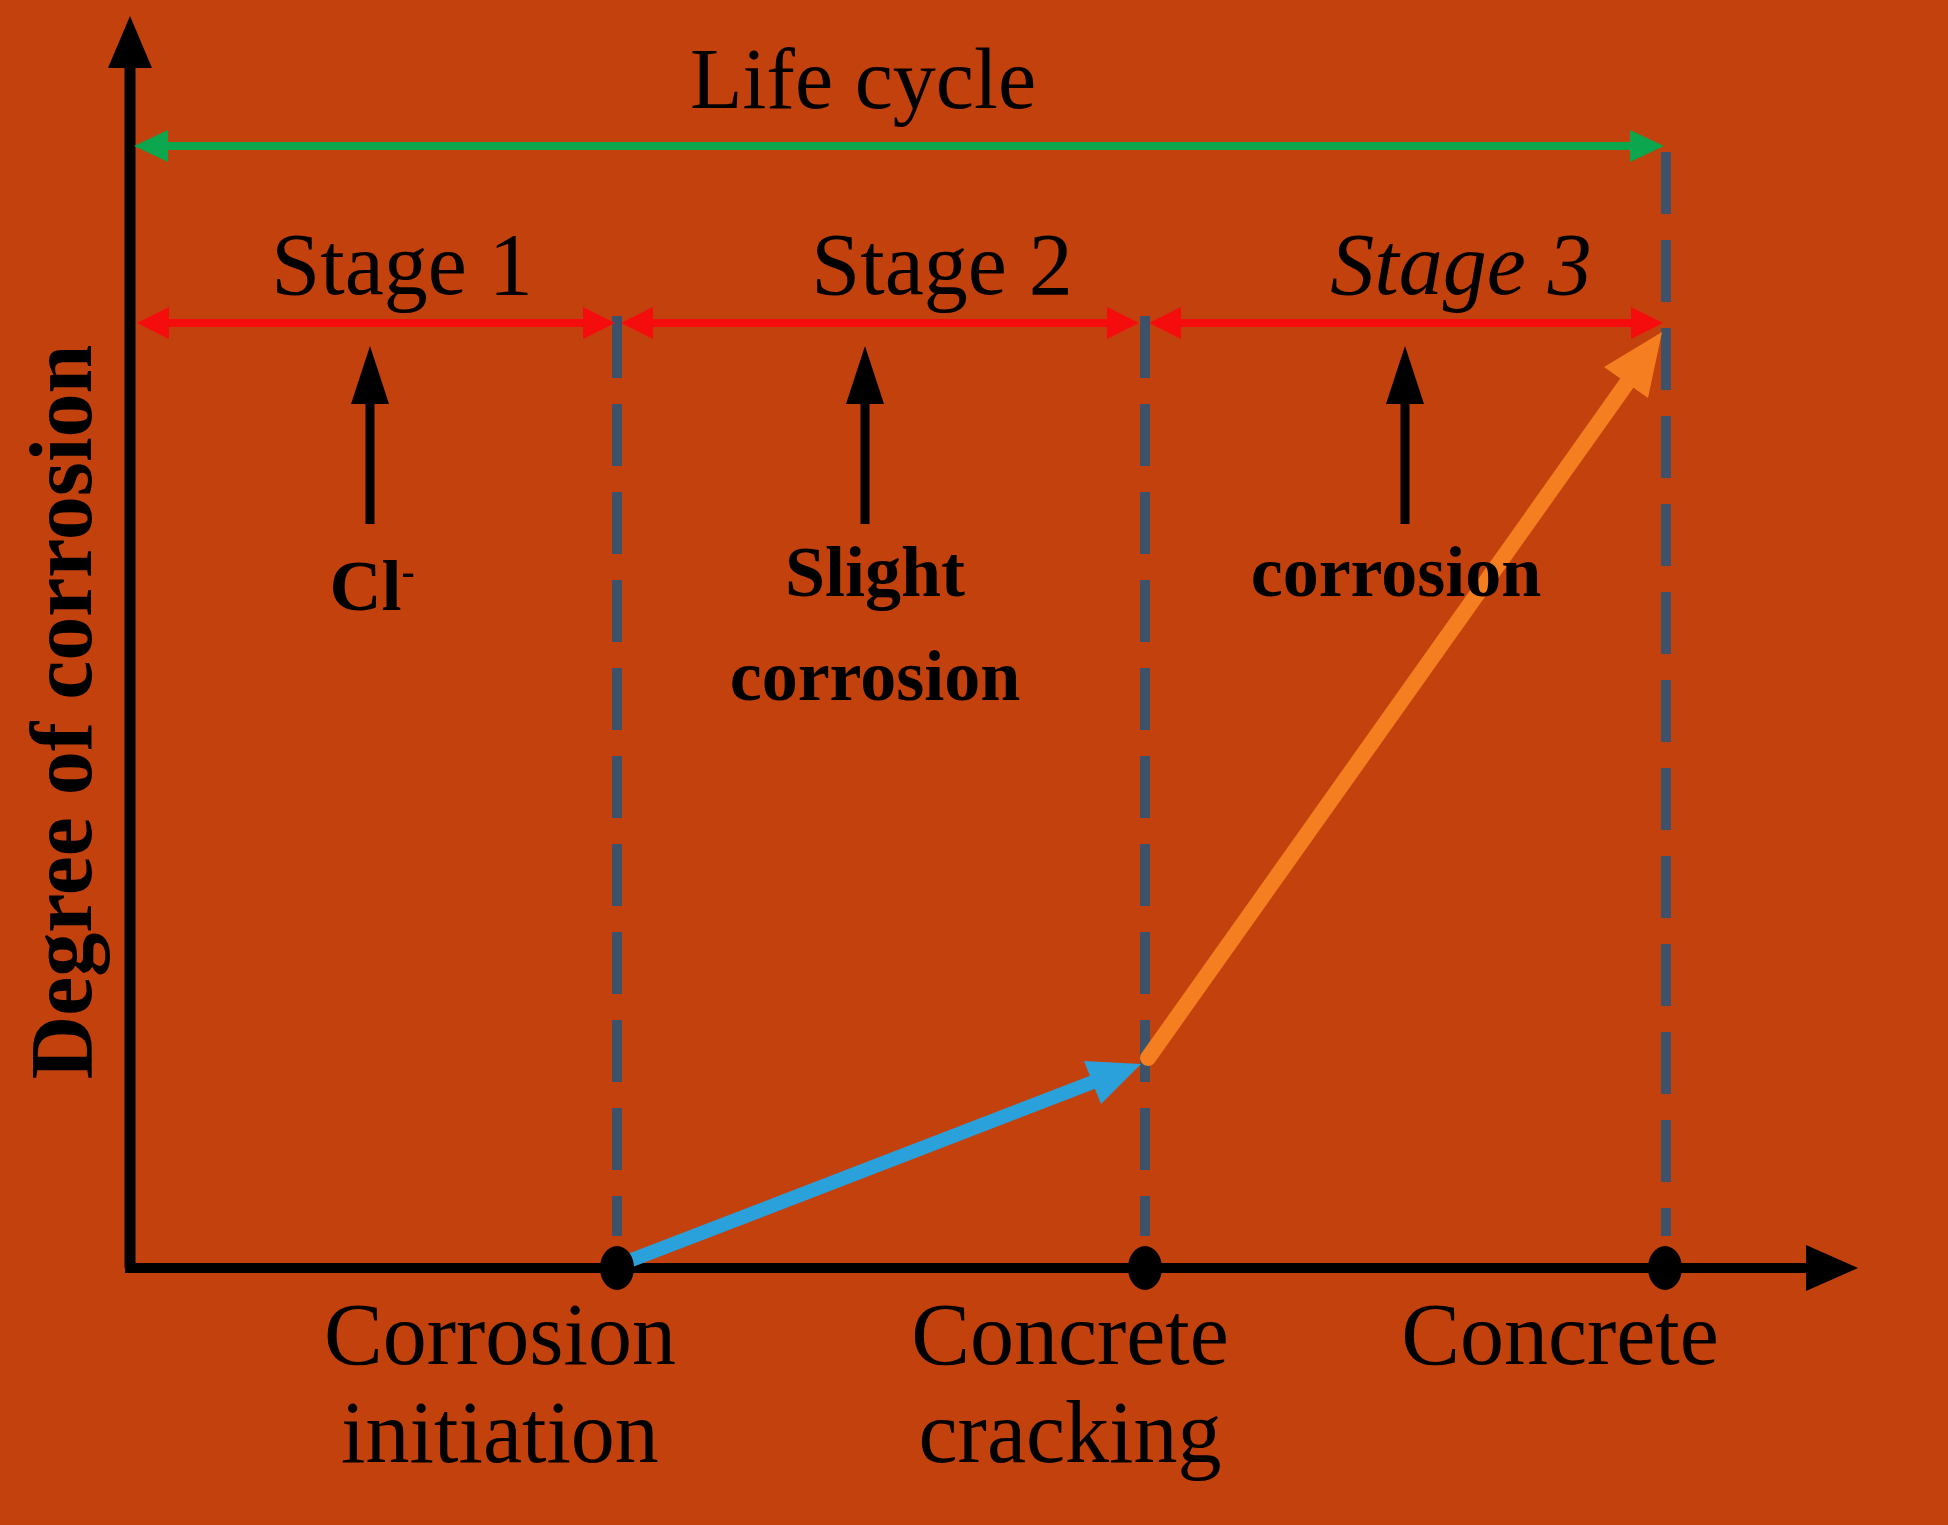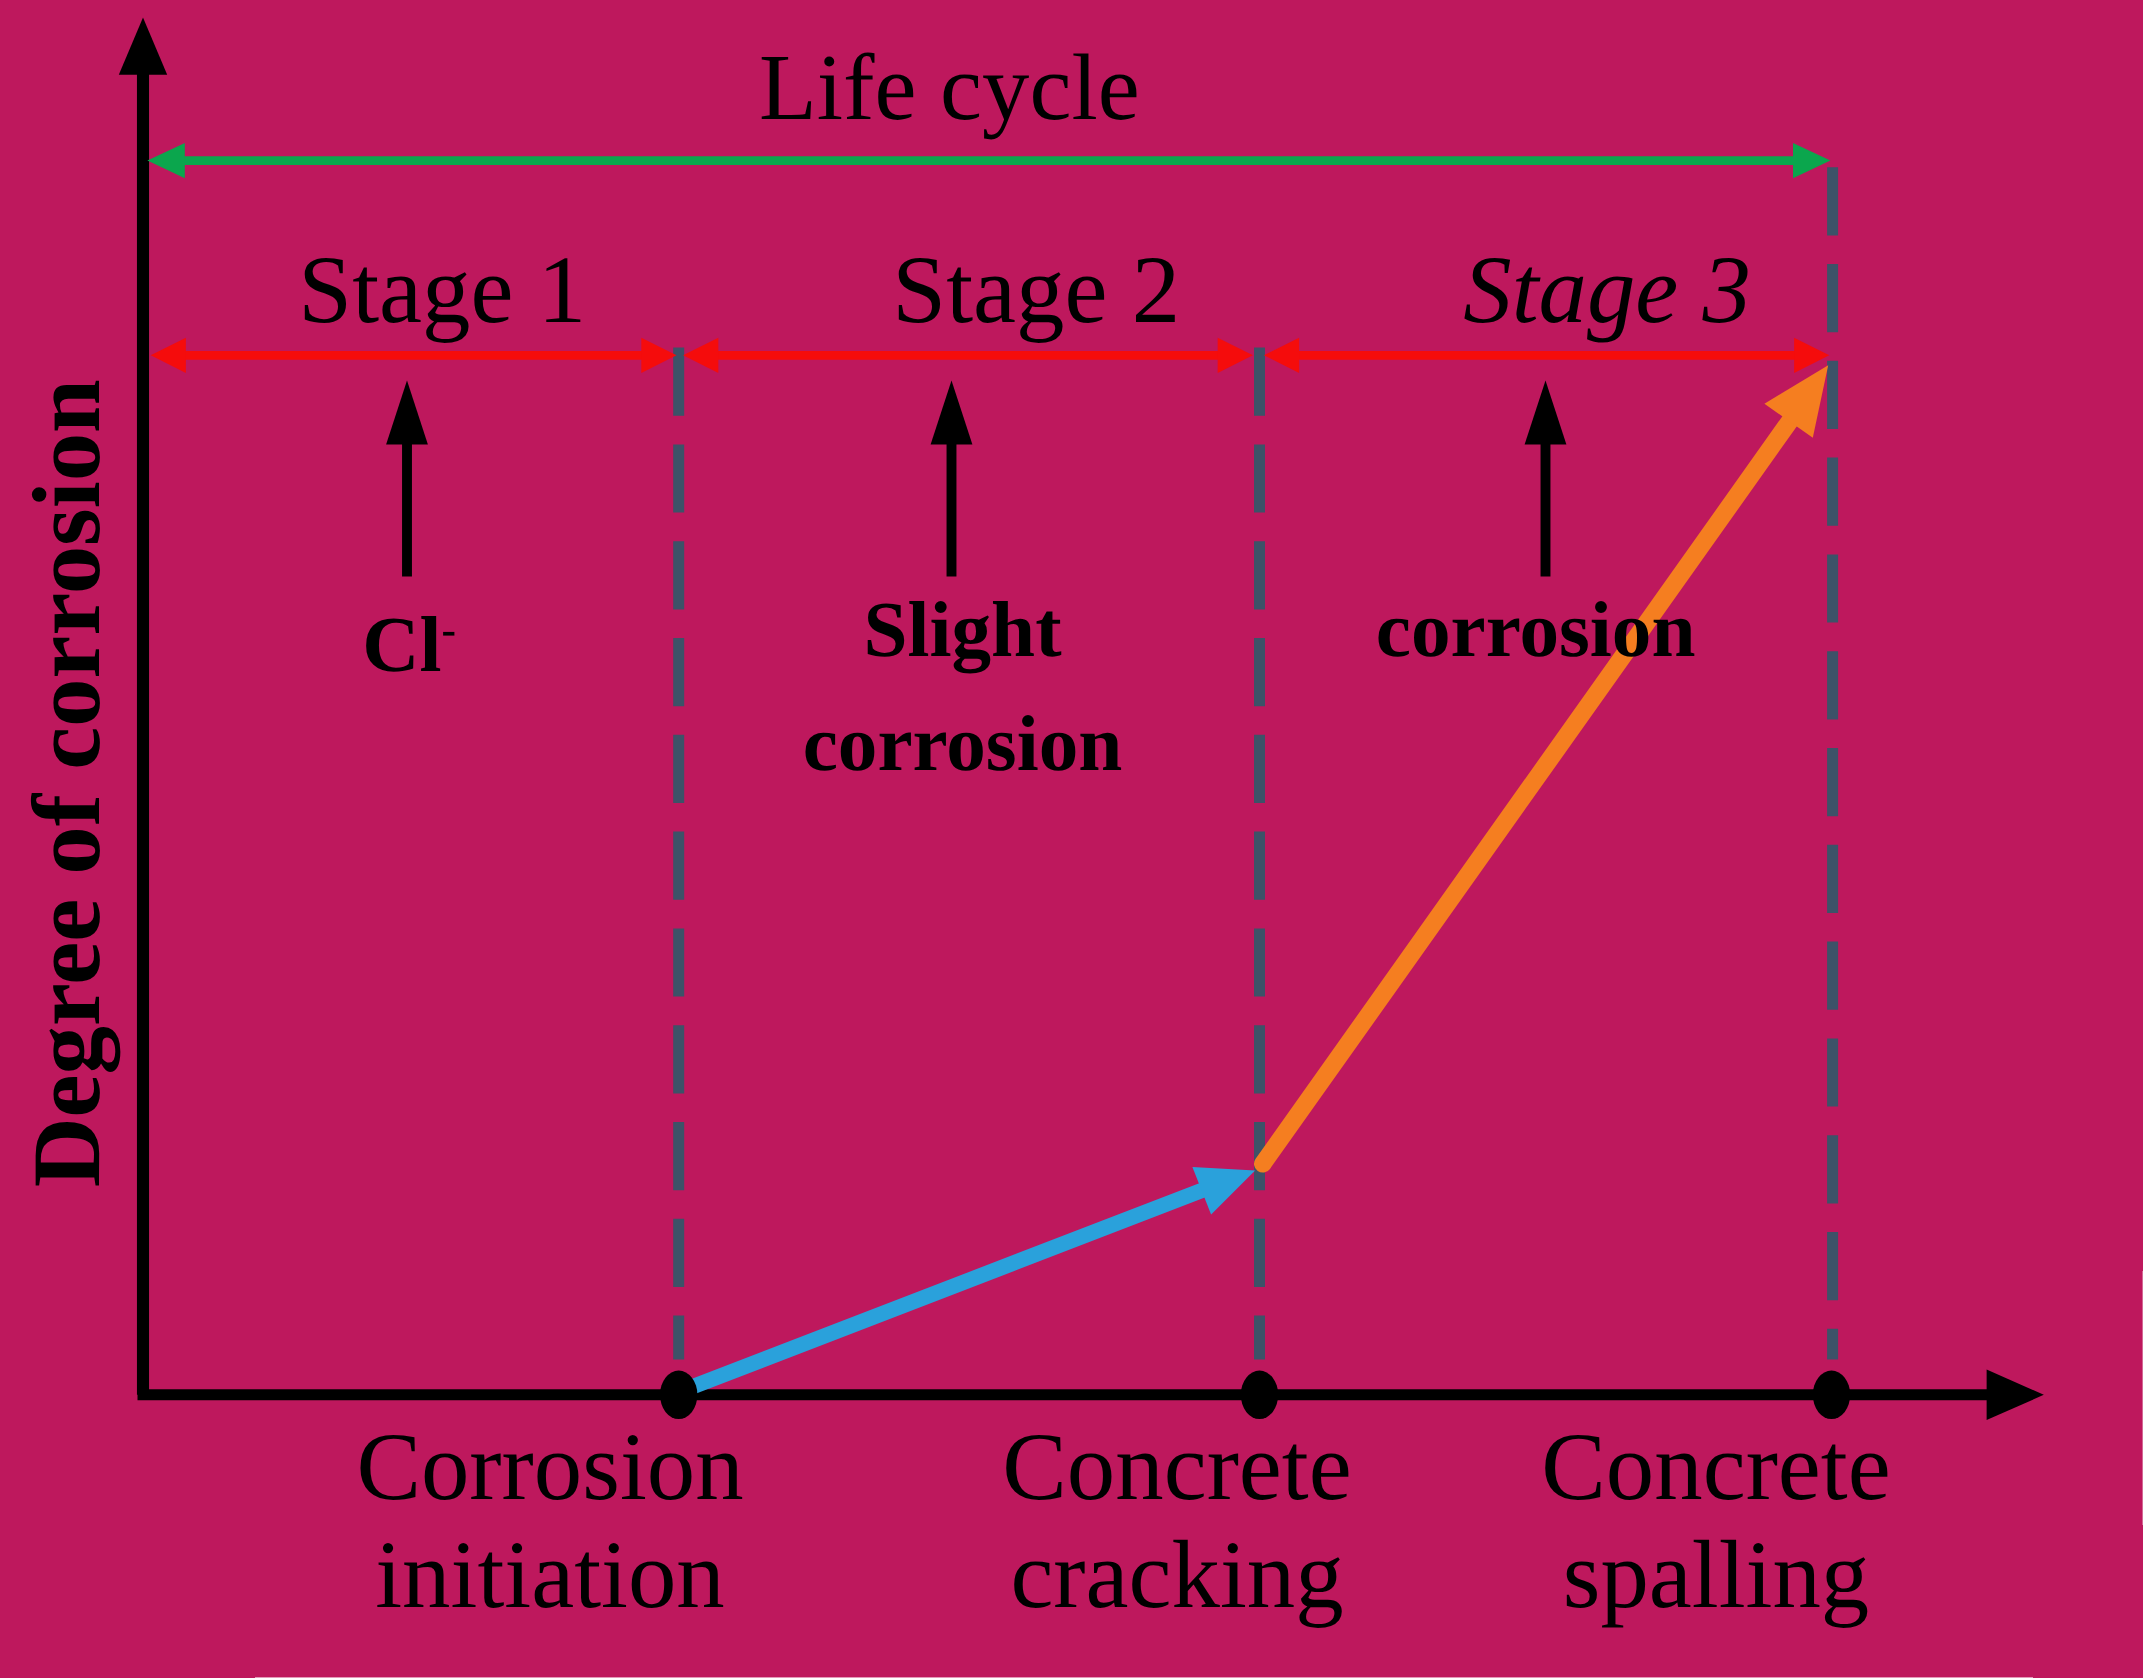--- a/index.html
+++ b/index.html
@@ -1,20 +1,20 @@
 <!DOCTYPE html>
 <html><head>
 <meta charset="utf-8">
 <style>
   html, body { margin: 0; padding: 0; background: #ffffff; }
   #figure {
     position: relative;
     width: 1948px;
     height: 1525px;
-    background: #be185d;
+    background: #c2410c;
     overflow: hidden;
     font-family: "Liberation Serif", serif;
   }
   #figure svg { position: absolute; left: 0; top: 0; }
   .t {
     position: absolute;
     color: #000;
     text-align: center;
     transform: translateX(-50%);
     white-space: nowrap;
@@ -123,19 +123,18 @@
     <div>initiation</div>
   </div>
 
   <div class="t milestone" style="left:1070px; top:1286px;">
     <div>Concrete</div>
     <div>cracking</div>
   </div>
 
   <div class="t milestone" style="left:1560px; top:1286px;">
     <div>Concrete</div>
-    <div>spalling</div>
   </div>
 
 
   <div class="t yaxis axis-label" style="left:62px; top:712px;">Degree of corrosion</div>
 
 </div>
 
 </body></html>

